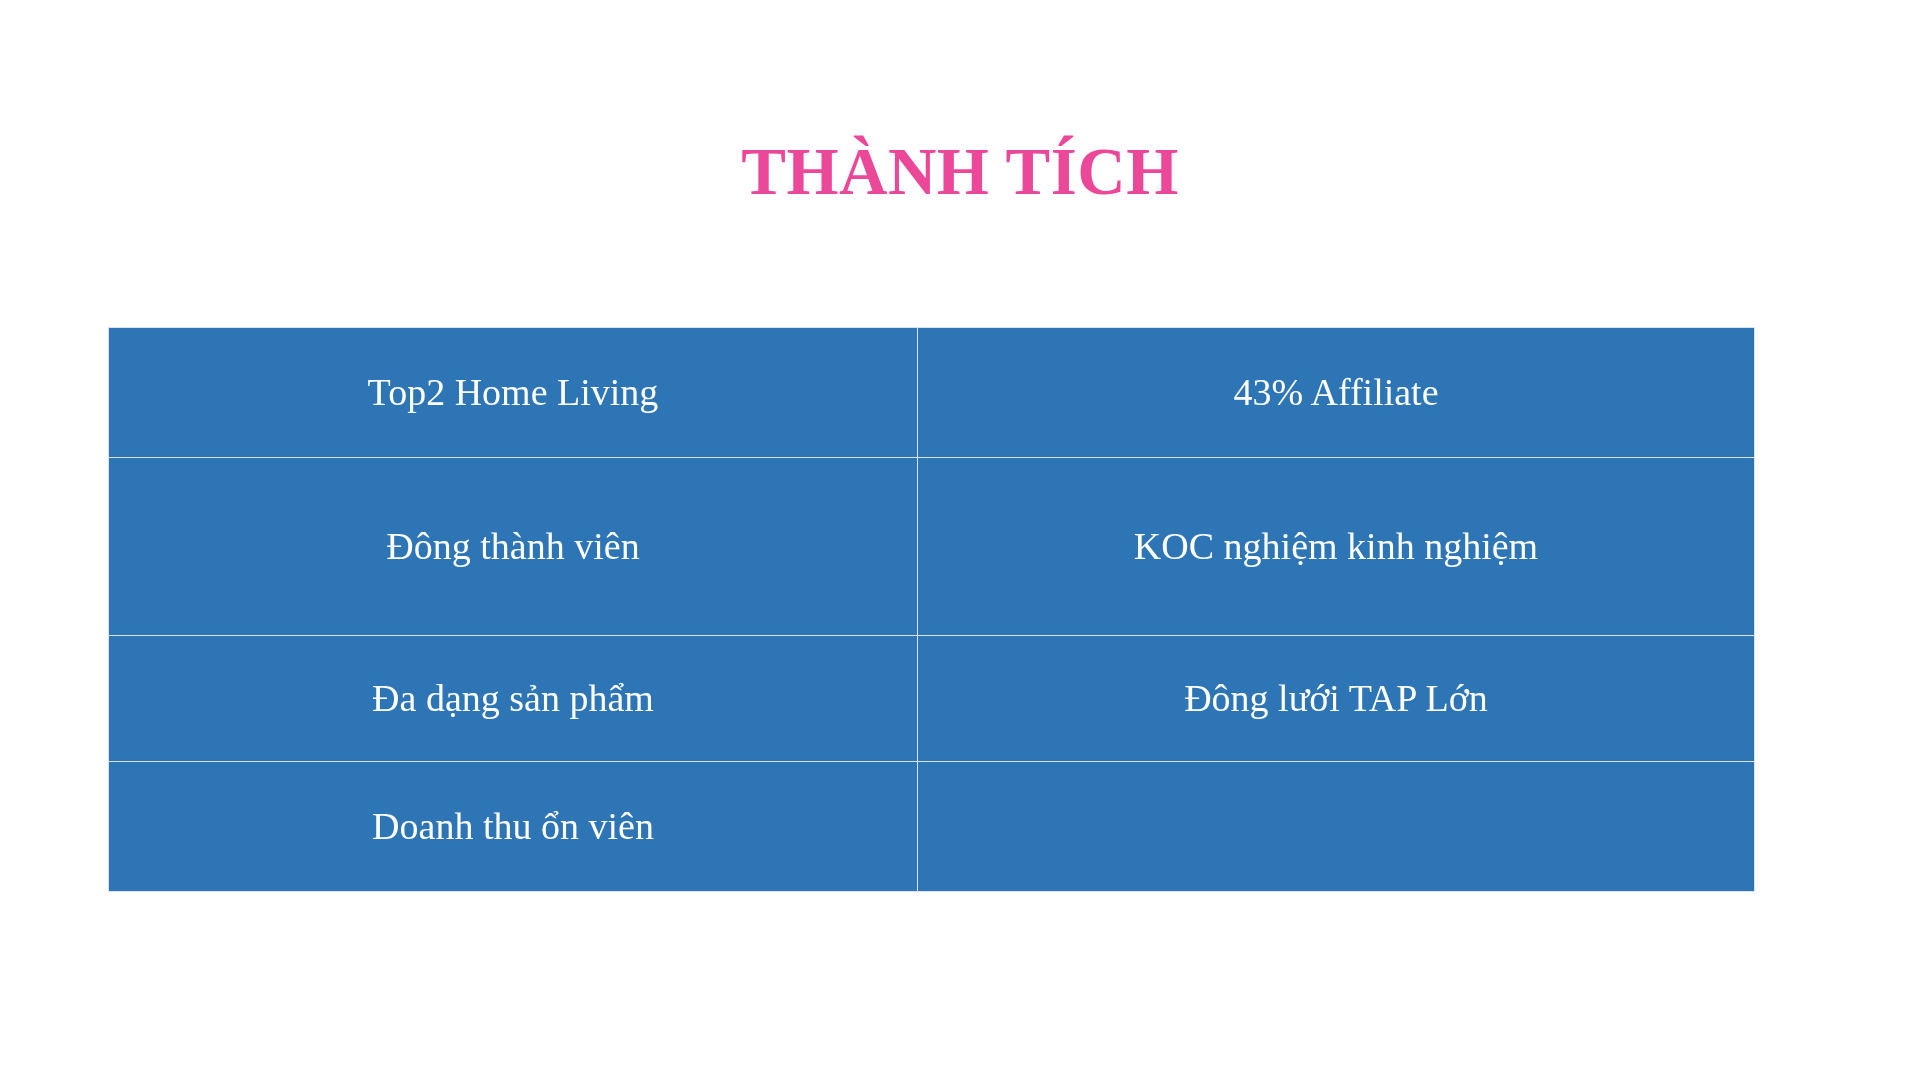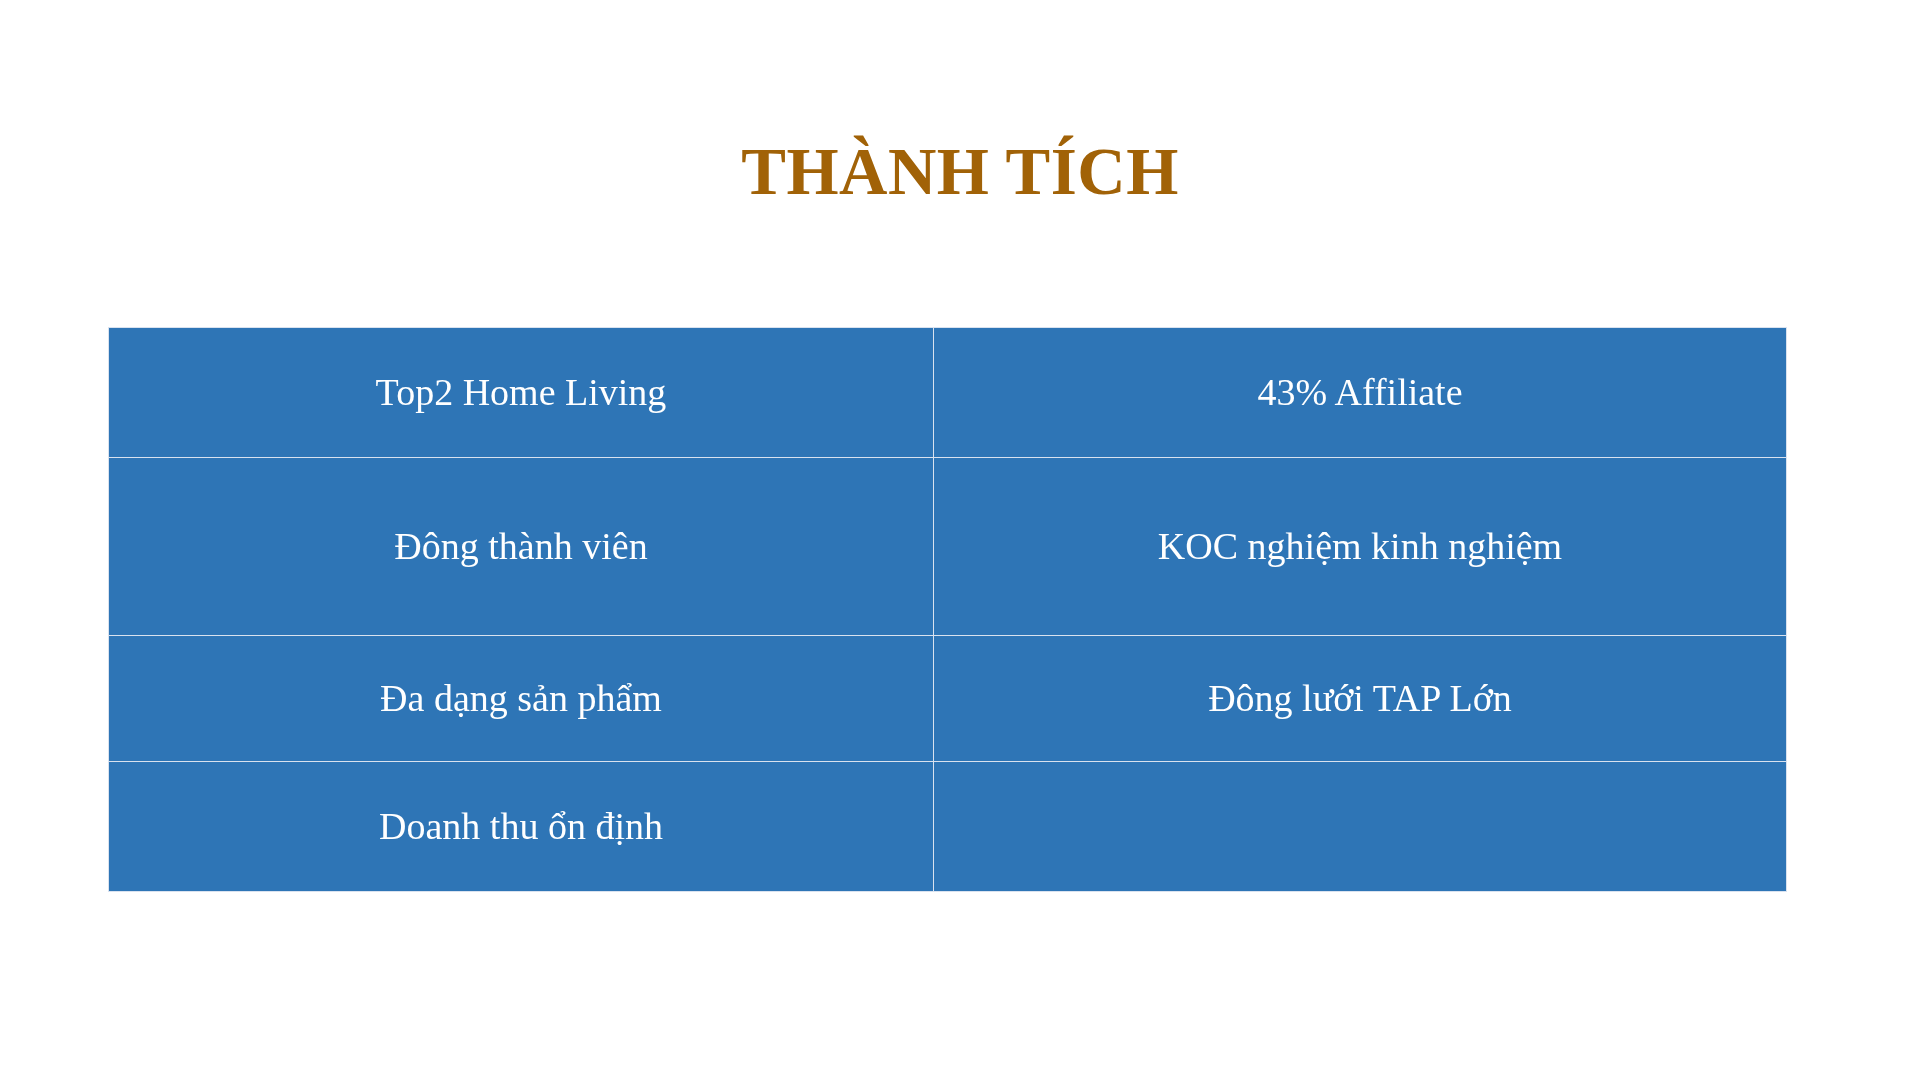--- a/index.html
+++ b/index.html
@@ -18,21 +18,21 @@
     width: 1920px;
     height: 1080px;
     background: #ffffff;
   }
   .slide-title {
     position: absolute;
     left: 0;
     top: 131px;
     width: 1920px;
     text-align: center;
-    color: #a16207;
+    color: #ec4899;
     font-family: "Liberation Serif", "DejaVu Serif", serif;
     font-weight: bold;
     font-size: 67px;
     line-height: 80px;
     letter-spacing: 0.5px;
     white-space: nowrap;
   }
   .ach-table {
     position: absolute;
     left: 108px;
@@ -44,21 +44,21 @@
   }
   .ach-table td {
     background: #2E75B6;
     color: #FFFFFF;
     border: 1px solid #D9E2EF;
     font-family: "Liberation Serif", "DejaVu Serif", serif;
     font-size: 38px;
     line-height: 1.15;
     text-align: center;
     vertical-align: middle;
-    padding: 0 14px;
+    padding: 0 6px;
     font-weight: normal;
   }
   .ach-table td.empty-cell { color: transparent; }
   .col-left { width: 796px; }
   .col-right { width: 824px; }
   .row-1 { height: 130px; }
   .row-2 { height: 178px; margin-left: 36px; }
   .row-3 { height: 126px; margin-left: 12px; }
   .row-4 { height: 130px; }
 </style>
@@ -77,19 +77,19 @@
       </tr>
       <tr class="row-2">
         <td class="col-left">Đông thành viên</td>
         <td class="col-right">KOC nghiệm kinh nghiệm</td>
       </tr>
       <tr class="row-3">
         <td class="col-left">Đa dạng sản phẩm</td>
         <td class="col-right">Đông lưới TAP Lớn</td>
       </tr>
       <tr class="row-4">
-        <td class="col-left">Doanh thu ổn định</td>
+        <td class="col-left">Doanh thu ổn viên</td>
         <td class="col-right empty-cell"></td>
       </tr>
     </tbody>
   </table>
 
 </div>
 
 </body></html>

